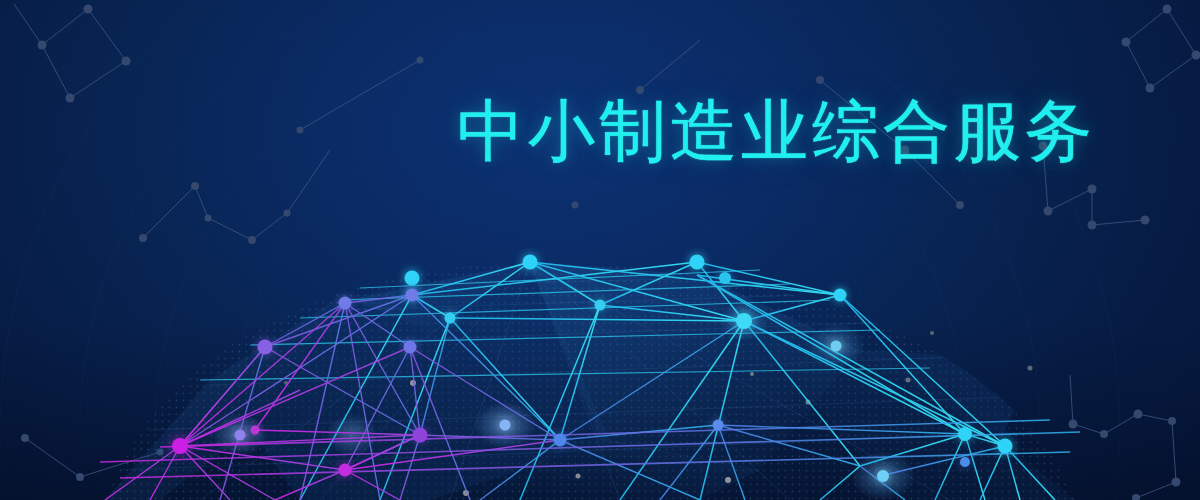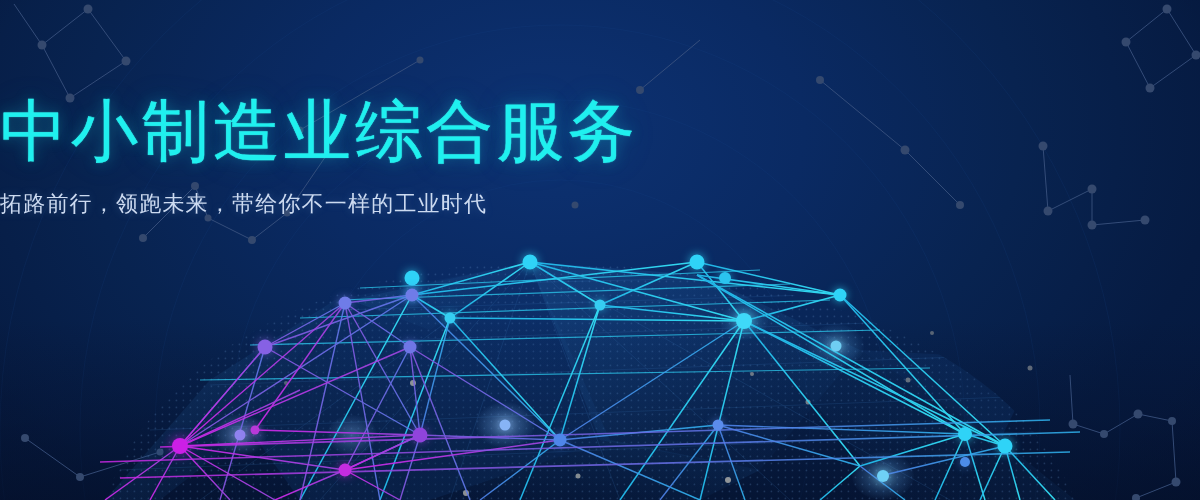--- a/index.html
+++ b/index.html
@@ -63,21 +63,21 @@
     width: 1200px;
     height: 500px;
   }
 
   
   .text-block {
     position: absolute;
     left: 0;
     top: 95px;
     width: 1096px;
-    text-align: left;
+    text-align: right;
     z-index: 40;
   }
   .title {
     font-family: "DejaVu Sans", "Liberation Sans", sans-serif;
     font-size: 67px;
     line-height: 1.08;
     font-weight: 300;
     letter-spacing: 4px;
     color: #1ff0ef;
     margin: 0;
@@ -448,16 +448,15 @@
   <div class="dust" style="left:908px; top:380px; width:5px; height:5px; background:#b0aea4; opacity:0.55;"></div>
   <div class="dust" style="left:932px; top:333px; width:4px; height:4px; background:#a9a79d; opacity:0.5;"></div>
   <div class="dust" style="left:1030px;top:368px; width:5px; height:5px; background:#b5b3a9; opacity:0.5;"></div>
   <div class="dust" style="left:286px; top:383px; width:4px; height:4px; background:#a8a69c; opacity:0.45;"></div>
 
   <div class="bg-vignette"></div>
   <div class="bg-bottomdark"></div>
 
   <div class="text-block">
     <h1 class="title">中小制造业综合服务</h1>
-    <p class="subtitle">拓路前行，领跑未来，带给你不一样的工业时代</p>
   </div>
 
 </div>
 
 </body></html>

